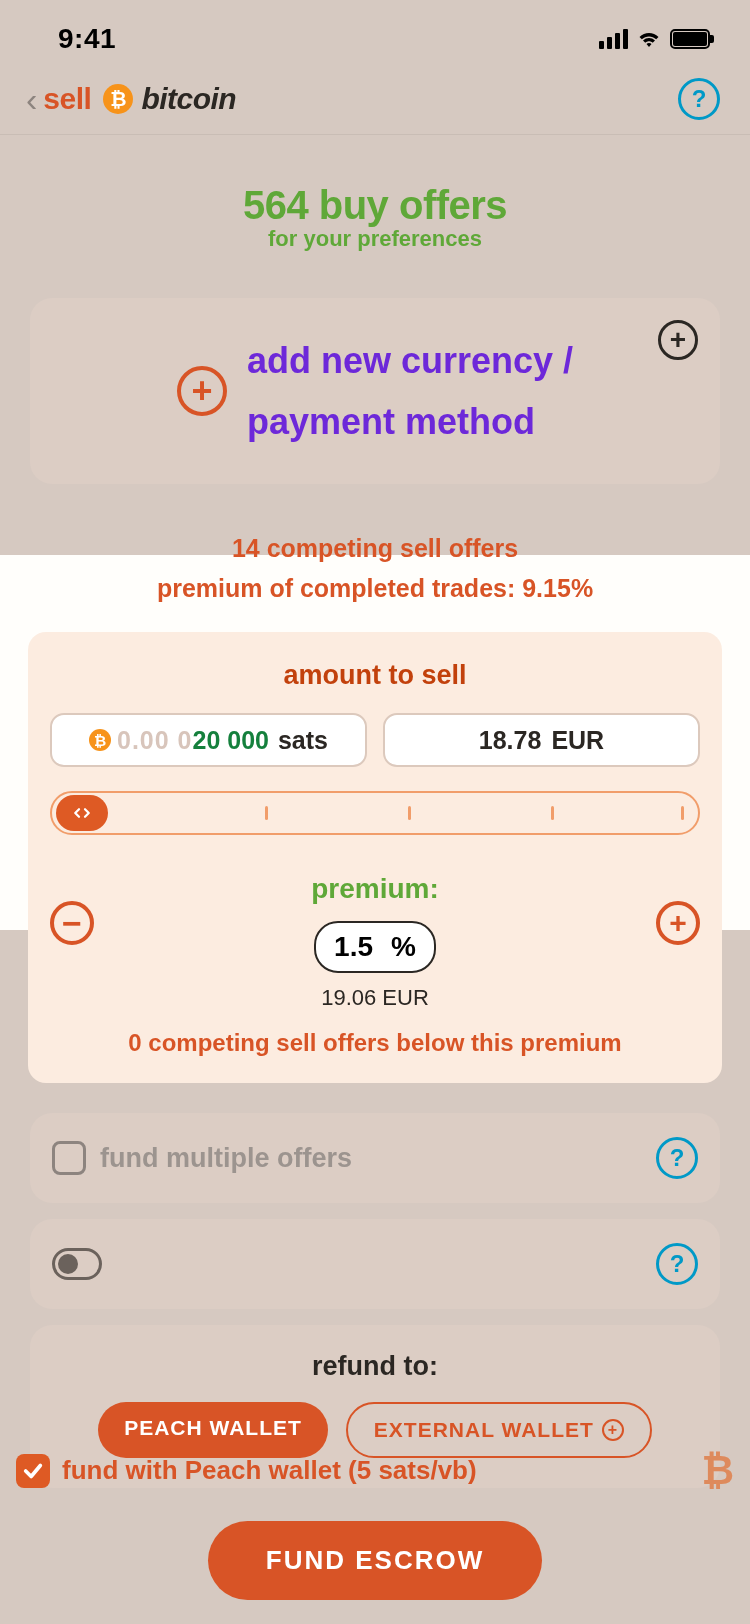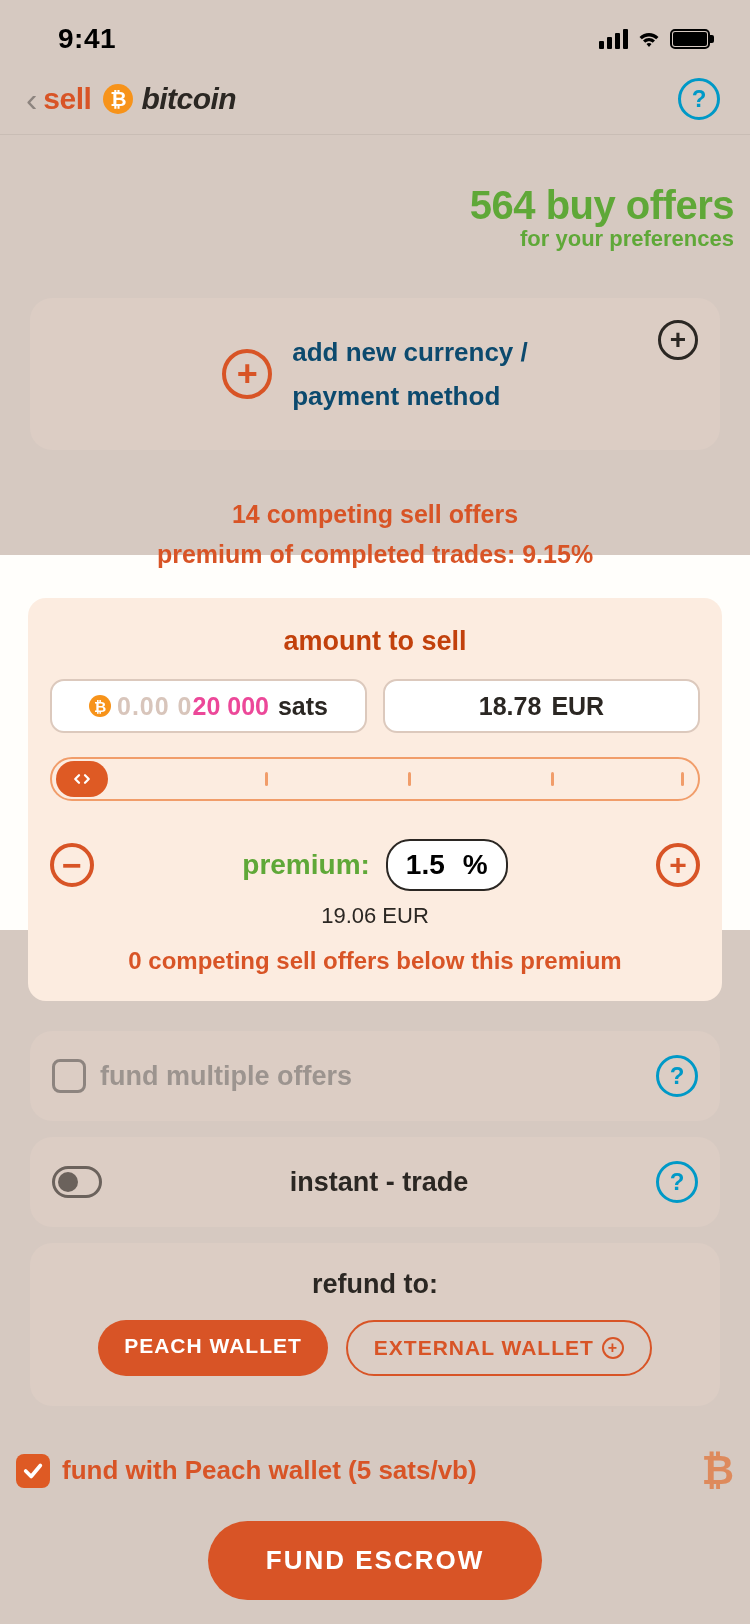--- a/index.html
+++ b/index.html
@@ -37,58 +37,58 @@
     padding: 18px 30px 14px 26px;
     border-bottom: 1px solid rgba(0,0,0,0.06);
   }
   .header-left { display:flex; align-items:center; gap:6px; }
   .chev { font-size: 34px; color:#8d847f; font-weight:300; }
   .title-sell { color:#d85426; font-weight:800; font-size:30px; letter-spacing:-0.5px; }
   .btc-icon { width:30px; height:30px; border-radius:50%; background:#f7931a; display:inline-flex; align-items:center; justify-content:center; color:#fff; font-weight:700; font-size:20px; margin: 0 2px 0 6px; }
   .title-bitcoin { color:#2b2723; font-weight:800; font-style:italic; font-size:30px; letter-spacing:-0.5px; }
   .help-circle { width:42px; height:42px; border:3px solid #0099c7; border-radius:50%; display:flex; align-items:center; justify-content:center; color:#0099c7; font-weight:900; font-size:24px; }
 
-  .hero { text-align:right; padding: 48px 16px 30px; }
+  .hero { text-align:center; padding: 48px 16px 30px; }
   .hero-count { color:#5fa838; font-weight:800; font-size:40px; letter-spacing:-0.5px; }
   .hero-sub { color:#5fa838; font-weight:700; font-size:22px; margin-top:-2px; }
 
   .card {
     background:#dccdc4; border-radius:22px; margin: 16px 30px 0; padding: 22px;
   }
   .add-card { display:flex; align-items:center; justify-content:center; gap:20px; position:relative; padding: 32px 22px; }
   .plus-circle { width:50px; height:50px; border:4px solid #d85426; border-radius:50%; display:flex; align-items:center; justify-content:center; color:#d85426; font-size:36px; font-weight:800; flex-shrink:0; }
   .plus-circle.dark { border-color:#2b2723; color:#2b2723; position:absolute; right:22px; top:22px; width:40px; height:40px; border-width:3.5px; font-size:28px; }
   .plus-circle.small { width:44px; height:44px; font-size:30px; }
   .minus-circle { width:44px; height:44px; border:4px solid #d85426; border-radius:50%; display:flex; align-items:center; justify-content:center; color:#d85426; font-size:34px; font-weight:800; flex-shrink:0; }
-  .add-text { color:#0c4a6e; font-weight:700; font-size:26px; line-height:1.7; }
+  .add-text { color:#6d28d9; font-weight:700; font-size:36px; line-height:1.7; }
 
   .stats { text-align:center; margin-top: 44px; }
   .stats-line { color:#d85426; font-weight:700; font-size:25px; line-height:1.6; }
 
   
   .amount-panel {
     background:#fcece0; border-radius:18px; margin: 24px 28px 0; padding: 28px 22px 26px;
   }
   .amount-title { text-align:center; color:#c2410c; font-weight:700; font-size:27px; margin-bottom:22px; }
   .amount-row { display:flex; gap:16px; }
   .pill { background:#fff; border:2px solid #dcc9bd; border-radius:14px; height:54px; flex:1; display:flex; align-items:center; justify-content:center; font-weight:700; font-size:25px; color:#2b2723; }
   .sats-prefix-icon { width:22px; height:22px; border-radius:50%; background:#f7931a; display:inline-flex; align-items:center; justify-content:center; color:#fff; font-weight:900; font-size:15px; margin-right:6px; }
   .sats-faint { color:#d8c5bb; letter-spacing:1px; }
-  .sats-val { color:#ec4899; }
+  .sats-val { color:#15803d; }
   .sats-unit { color:#2b2723; margin-left:2px; }
   .eur-unit { margin-left:10px; }
 
   .slider-wrap { position:relative; margin-top:24px; height:44px; }
   .slider-track { position:absolute; left:0; right:0; top:50%; transform:translateY(-50%); height:44px; border:2px solid #f19d6a; border-radius:22px; background:#fcece0; }
   .slider-thumb { position:absolute; left:6px; top:50%; transform:translateY(-50%); width:52px; height:36px; background:#de5a24; border-radius:18px; display:flex; align-items:center; justify-content:center; }
   .slider-thumb svg { width:18px; height:18px; }
   .slider-tick { position:absolute; top:50%; transform:translateY(-50%); width:3px; height:14px; background:#f19d6a; border-radius:2px; }
 
   .premium-row { display:flex; align-items:center; justify-content:space-between; margin-top:38px; }
-  .premium-center { display:flex; align-items:center; gap:16px; }
+  .premium-center { display:flex; align-items:center; gap:16px;flex-direction:column; }
   .premium-label { color:#5fa838; font-weight:700; font-size:28px; }
   .premium-box { border:2.5px solid #2b2723; border-radius:24px; padding: 8px 18px; display:flex; align-items:flex-end; gap:18px; font-weight:700; font-size:28px; background:#fff; }
   .premium-eur { text-align:center; color:#2b2723; font-size:22px; margin-top:12px; }
   .premium-note { text-align:center; color:#d85426; font-weight:700; font-size:24px; margin-top:18px; }
 
   .row-card { display:flex; align-items:center; justify-content:space-between; padding:24px 22px; }
   .row-left { display:flex; align-items:center; gap:14px; }
   .sq-check { width:34px; height:34px; border:3px solid #8d847f; border-radius:8px; }
   .row-label-muted { color:#9c948f; font-weight:700; font-size:27px; }
   .row-label { color:#2b2723; font-weight:700; font-size:27px; }
@@ -212,21 +212,20 @@
     <div class="sq-check"></div>
     <span class="row-label-muted">fund multiple offers</span>
   </div>
   <div class="help-circle">?</div>
 </div>
 
 <div class="card row-card">
   <div class="toggle">
       <div class="knob"></div>
     </div>
-  <div class="row-center"><span class="row-label">instant - trade</span></div>
   <div class="help-circle">?</div>
 </div>
 
 <div class="card refund-card">
   <div class="refund-title">refund to:</div>
   <div class="refund-btns">
     <div class="pill-btn solid">PEACH WALLET</div>
     <div class="pill-btn outline">
       <span>EXTERNAL WALLET</span>
       <span class="oplus">+</span>

